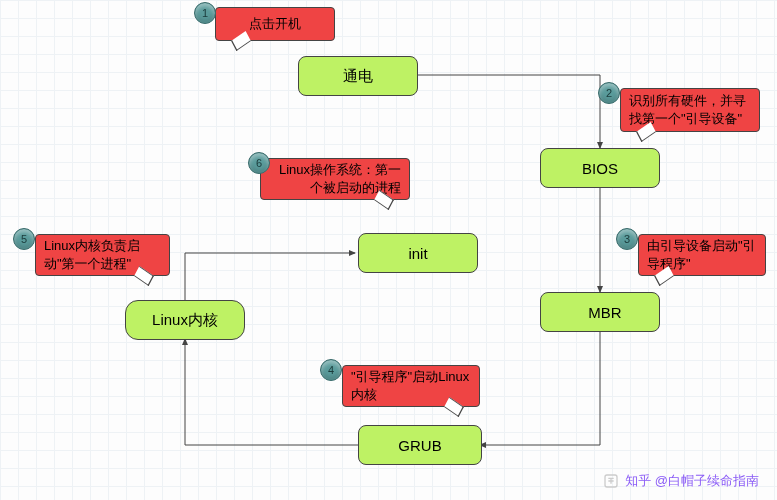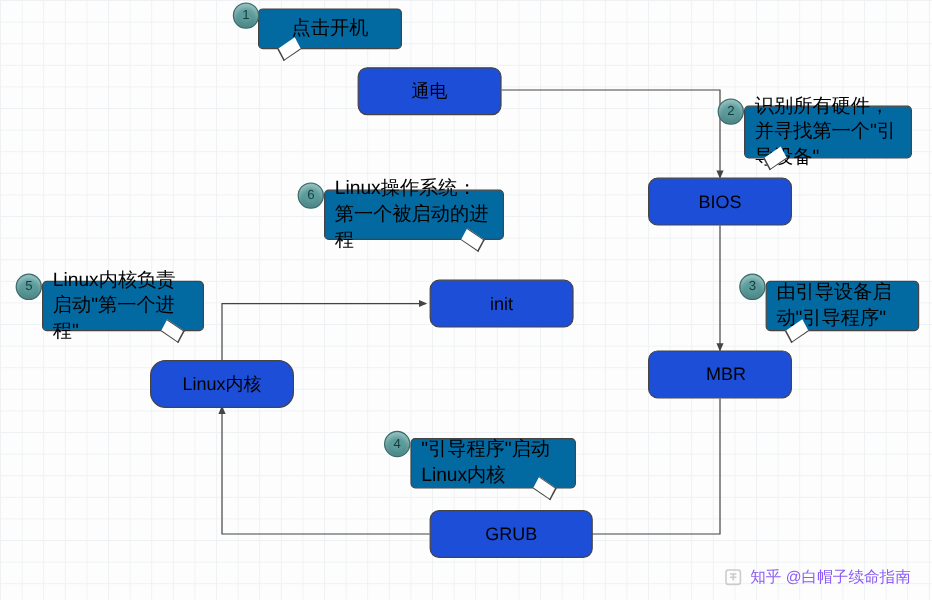--- a/index.html
+++ b/index.html
@@ -9,34 +9,34 @@
     background-color: #fdfdfd;
     background-image:
       linear-gradient(#eef2f5 1px, transparent 1px),
       linear-gradient(90deg, #eef2f5 1px, transparent 1px);
     background-size: 18px 18px;
     position: relative;
     overflow: hidden;
   }
   .node {
     position: absolute;
-    background: #1d4ed8;
+    background: #bef264;
     border: 1px solid #444;
     border-radius: 8px;
     display: flex; align-items: center; justify-content: center;
     font-size: 15px;
     padding: 0 6px;
     text-align: center;
   }
   .callout {
     position: absolute;
-    background: #0369a1;
+    background: #ef4444;
     border: 1px solid #444;
     border-radius: 4px;
-    font-size: 16px;
+    font-size: 13px;
     padding: 6px 8px;
     line-height: 1.35;
     display: flex; align-items: center; justify-content: center;
     text-align: left;
   }
   .callout .tail {
     position: absolute;
     width: 14px; height: 14px;
     background: #fff;
     border-left: 1px solid #444;
@@ -86,21 +86,21 @@
 
 <div class="node" style="left:298px; top:56px; width:120px; height:40px;">
   <span>通电</span>
 </div>
 <div class="node" style="left:540px; top:148px; width:120px; height:40px;">
   <span>BIOS</span>
 </div>
 <div class="node" style="left:540px; top:292px; width:120px; height:40px;padding-left:16px;">
   <span>MBR</span>
 </div>
-<div class="node" style="left:358px; top:425px; width:136px; height:40px;">
+<div class="node" style="left:358px; top:425px; width:124px; height:40px;">
   <span>GRUB</span>
 </div>
 <div class="node" style="left:125px; top:300px; width:120px; height:40px;border-radius:13px;">
   <span>Linux内核</span>
 </div>
 <div class="node" style="left:358px; top:233px; width:120px; height:40px;">
   <span>init</span>
 </div>
 
 <div class="callout" style="left:215px; top:7px; width:120px; height:34px; justify-content:center;">
@@ -136,21 +136,21 @@
 </div>
 
 <div class="callout" style="left:35px; top:234px; width:135px; height:42px;">
   <span>Linux内核负责启动"第一个进程"</span>
   <span class="tail tail-br"></span>
 </div>
 <div class="badge" style="left:13px; top:228px;">
   <span>5</span>
 </div>
 
-<div class="callout" style="left:270px; top:158px; width:150px; height:42px;">
+<div class="callout" style="left:260px; top:158px; width:150px; height:42px;text-align:right;">
   <span>Linux操作系统：第一个被启动的进程</span>
   <span class="tail tail-br"></span>
 </div>
 <div class="badge" style="left:248px; top:152px;">
   <span>6</span>
 </div>
 
 <div class="watermark">
   <svg viewBox="0 0 24 24">
       <rect x="3" y="3" width="18" height="18" rx="3"></rect>

